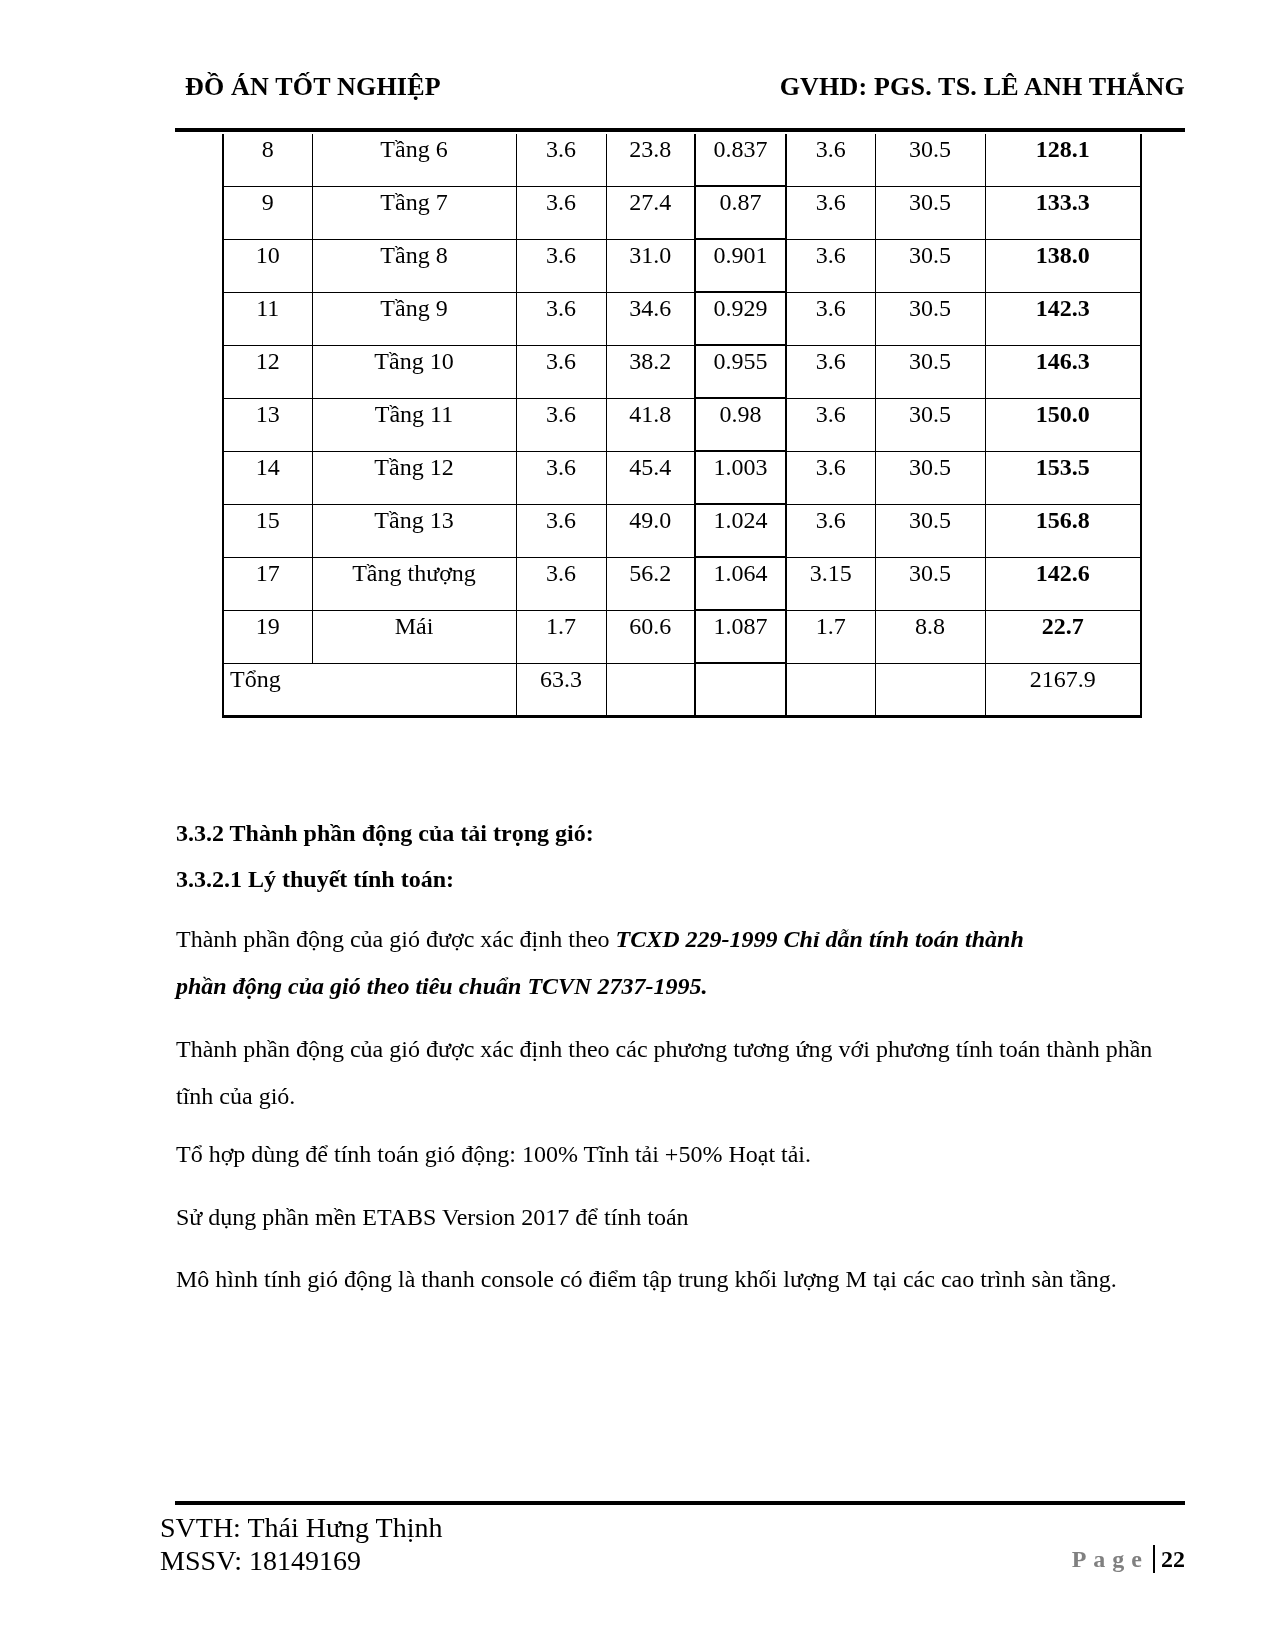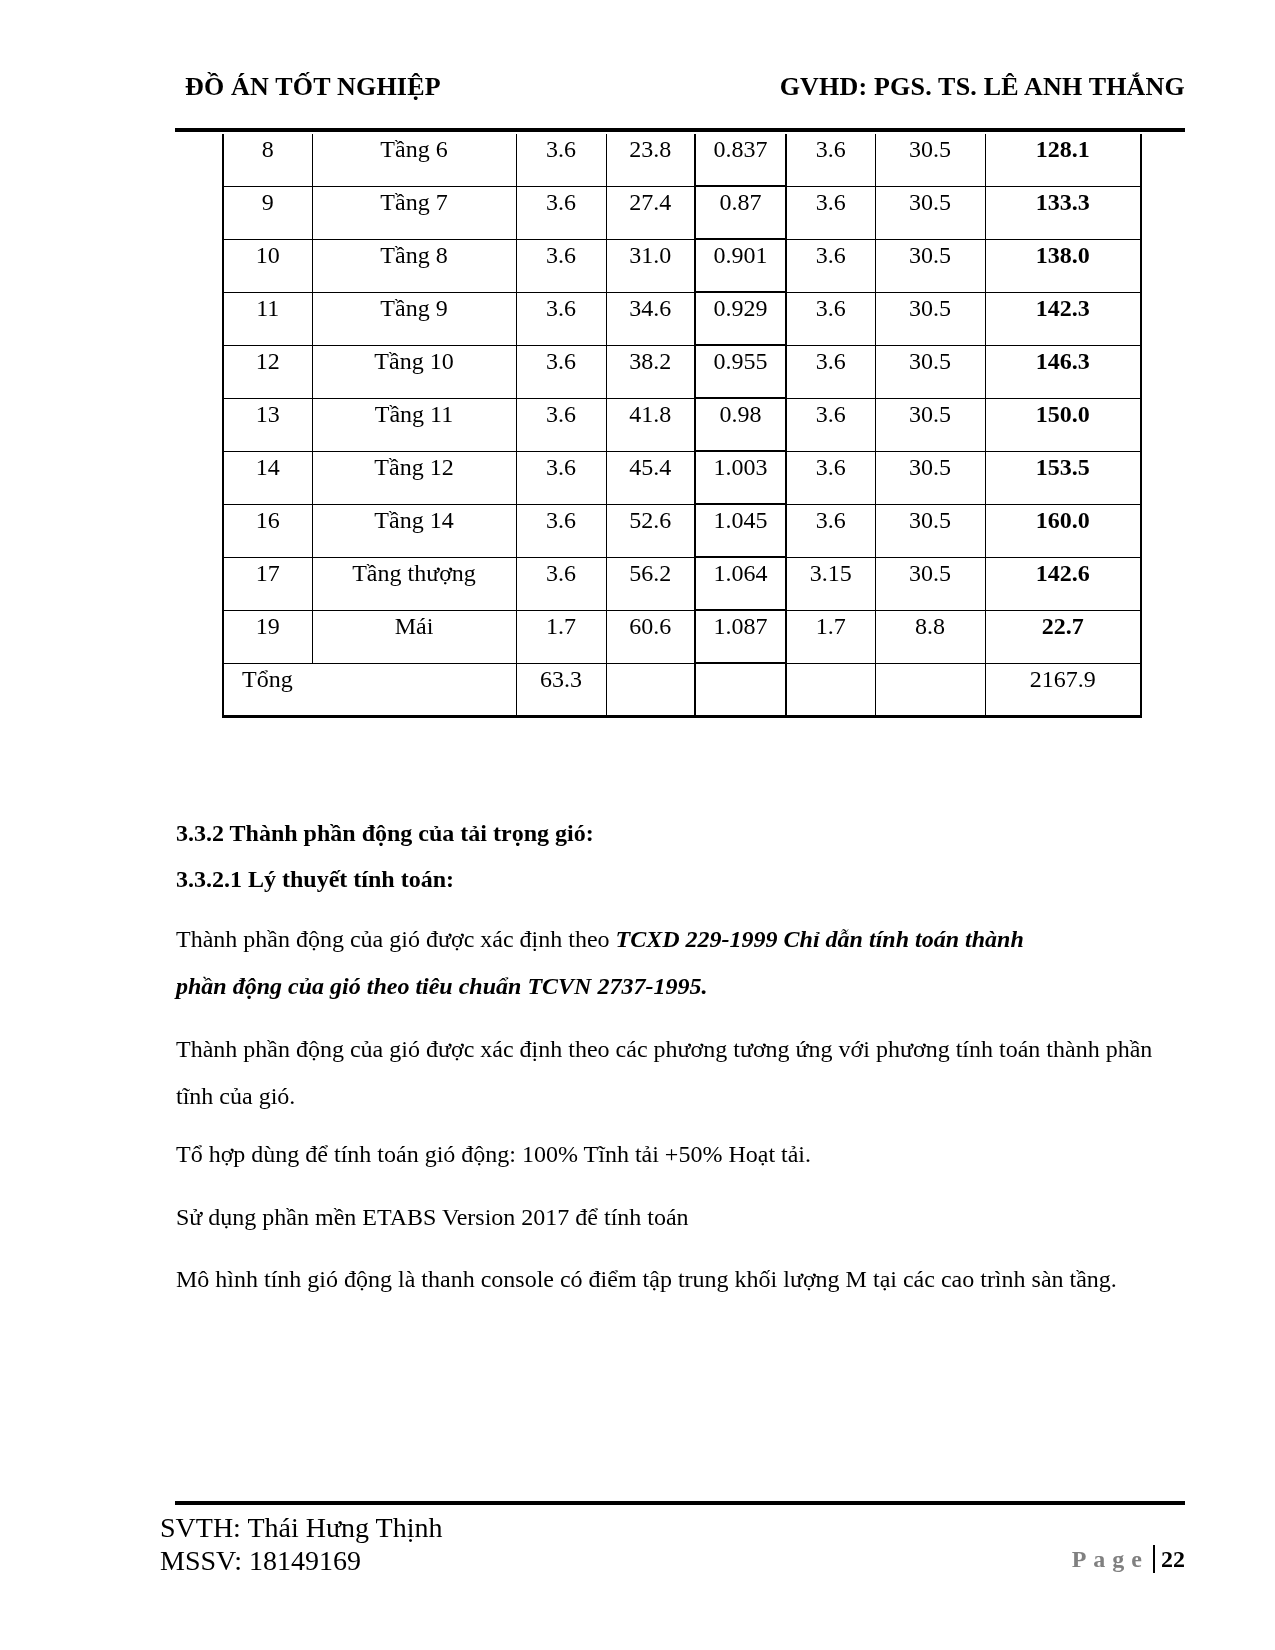--- a/index.html
+++ b/index.html
@@ -24,21 +24,21 @@
   table.data td {
     border: 1.5px solid #000; height: 47px; padding: 0;
     text-align: center; vertical-align: top; line-height: 22px; padding-top: 4px;
   }
   table.data tr:first-child td { border-top: none; }
   table.data td.left-edge { border-left: 2.5px solid #000; }
   table.data td.right-edge { border-right: 2.5px solid #000; }
   table.data td.thick { border-left: 2.5px solid #000; border-right: 2.5px solid #000; border-bottom: 2.5px solid #000; }
   table.data td.bold { font-weight: bold; margin-top: 43px; }
   table.data tr.total td { border-bottom: 3.5px solid #000; }
-  table.data tr.total td.label { text-align: left; padding-left: 18px; }
+  table.data tr.total td.label { text-align: left; padding-left: 6px; }
 
   .heading {
     position: absolute; left: 176px; font-weight: bold; font-size: 24px;
   }
   .para {
     position: absolute; left: 176px; width: 1010px; font-size: 24px; line-height: 47px;
   }
   .para .em { font-weight: bold; font-style: italic; }
 
   .footer-name, .footer-id {
@@ -136,28 +136,28 @@
         <td class="left-edge">14</td>
         <td>Tầng 12</td>
         <td>3.6</td>
         <td>45.4</td>
         <td class="thick">1.003</td>
         <td>3.6</td>
         <td>30.5</td>
         <td class="right-edge bold">153.5</td>
       </tr>
       <tr>
-        <td class="left-edge">16</td>
-        <td>Tầng 14</td>
-        <td>3.6</td>
-        <td>52.6</td>
-        <td class="thick">1.045</td>
-        <td>3.6</td>
-        <td>30.5</td>
-        <td class="right-edge bold">160.0</td>
+        <td class="left-edge">15</td>
+        <td>Tầng 13</td>
+        <td>3.6</td>
+        <td>49.0</td>
+        <td class="thick">1.024</td>
+        <td>3.6</td>
+        <td>30.5</td>
+        <td class="right-edge bold">156.8</td>
       </tr>
       <tr>
         <td class="left-edge">17</td>
         <td>Tầng thượng</td>
         <td>3.6</td>
         <td>56.2</td>
         <td class="thick">1.064</td>
         <td>3.15</td>
         <td>30.5</td>
         <td class="right-edge bold">142.6</td>

